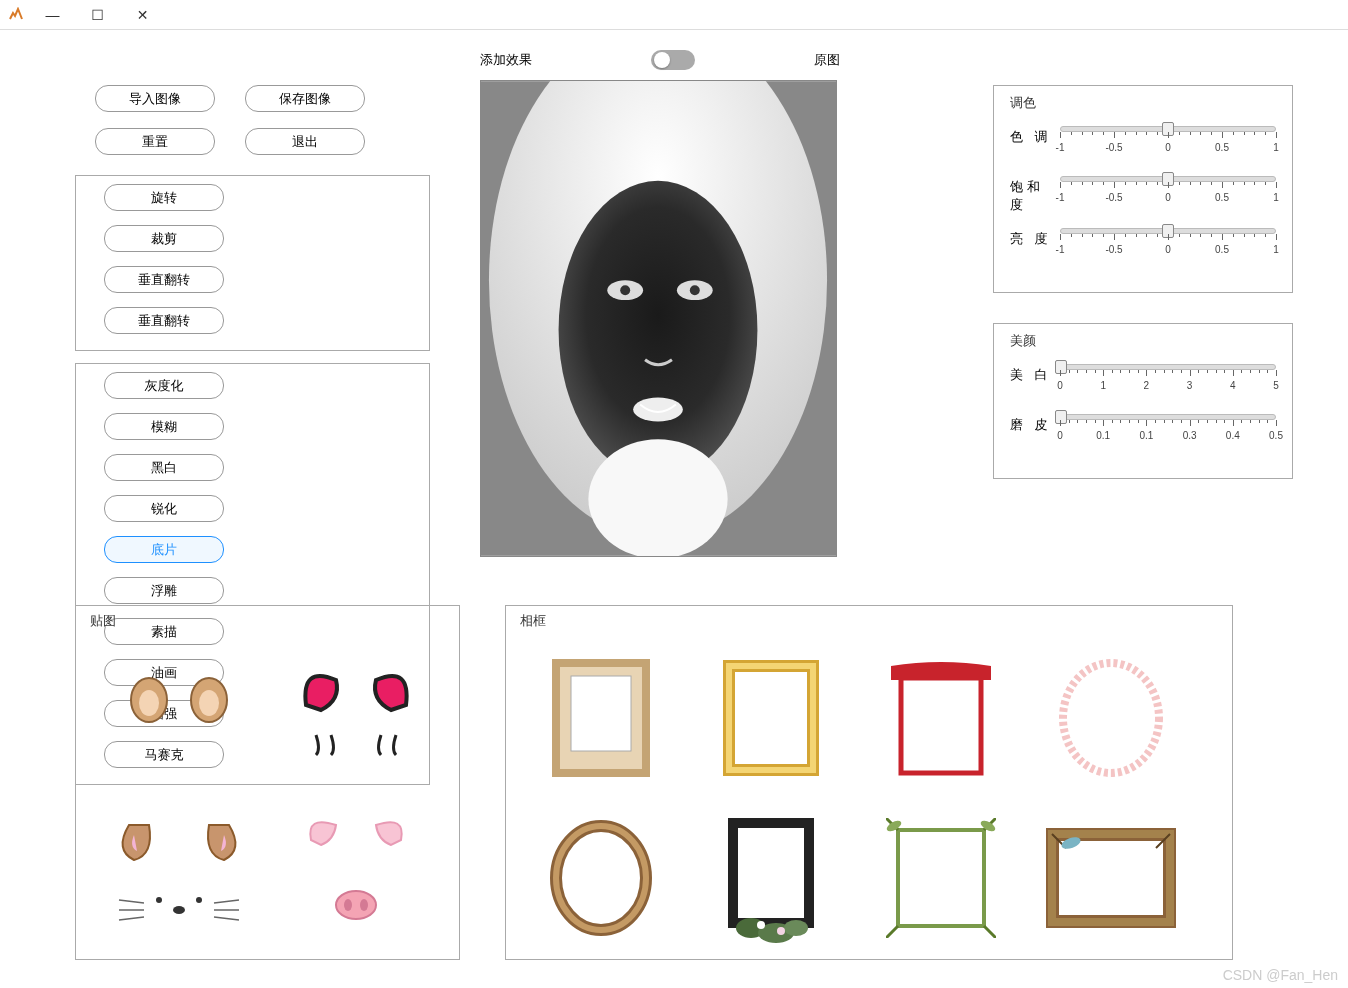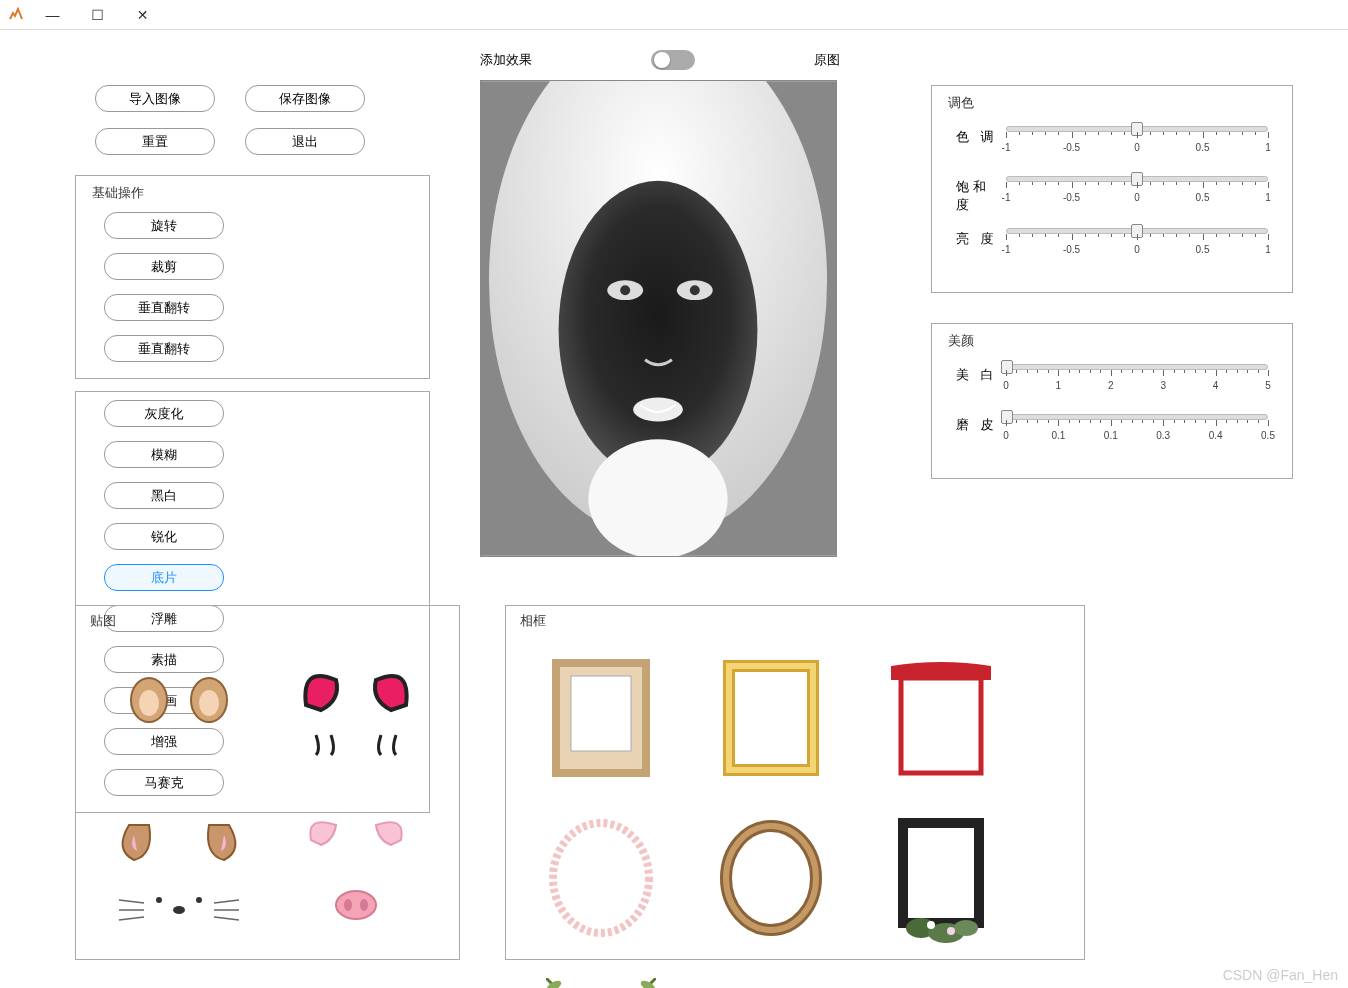--- a/index.html
+++ b/index.html
@@ -21,36 +21,36 @@
 .panel { border: 1px solid #aaa; margin-bottom: 12px; padding: 8px 12px 16px 12px; }
 .panel-title { font-size: 13px; padding: 0 4px; margin-bottom: 10px; color: #333; }
 .btn-grid { display: flex; flex-wrap: wrap; gap: 14px 60px; padding: 0 16px; }
 
 .center-col { position: absolute; left: 480px; top: 20px; width: 360px; }
 .toggle-row { display: flex; align-items: center; justify-content: space-between; gap: 8px; margin-bottom: 10px; font-size: 13px; }
 .toggle { width: 44px; height: 20px; background: #aaa; border-radius: 10px; position: relative; cursor: pointer; }
 .toggle-knob { width: 16px; height: 16px; background: #fff; border-radius: 50%; position: absolute; top: 2px; left: 3px; box-shadow: 0 1px 2px rgba(0,0,0,0.3); }
 .main-image { width: 357px; height: 477px; background: #ccc; border: 1px solid #888; display: flex; align-items: center; justify-content: center; overflow: hidden; }
 
-.right-col { position: absolute; right: 55px; top: 55px; width: 362px; }
+.right-col { position: absolute; right: 55px; top: 55px; width: 300px; }
 .slider-panel { border: 1px solid #aaa; padding: 8px 12px 14px 12px; margin-bottom: 30px; }
-.slider-row { display: flex; align-items: flex-start; margin: 14px 12px; }
+.slider-row { display: flex; align-items: flex-start; margin: 14px 4px; }
 .slider-label { width: 50px; font-size: 13px; padding-top: 2px; letter-spacing: 4px; }
 .slider-wrap { flex: 1; }
 .slider-track { height: 6px; background: #ddd; border: 1px solid #bbb; border-radius: 3px; position: relative; }
 .slider-thumb { width: 12px; height: 14px; background: #f0f0f0; border: 1px solid #888; border-radius: 2px; position: absolute; top: -5px; transform: translateX(-50%); cursor: pointer; }
 .slider-ticks { display: flex; justify-content: space-between; font-size: 10px; color: #444; margin-top: 4px; position: relative; height: 20px; }
 .slider-ticks span { position: absolute; transform: translateX(-50%); }
 .tick-marks { position: relative; height: 6px; }
 .tick-marks i { position: absolute; width: 1px; background: #666; top: 0; }
 .tick-marks i.major { height: 6px; }
 .tick-marks i.minor { height: 3px; }
 
 .stickers-panel { position: absolute; left: 75px; top: 575px; width: 385px; height: 355px; border: 1px solid #aaa; padding: 6px 10px; }
-.frames-panel { position: absolute; left: 505px; top: 575px; width: 580px; height: 355px; border: 1px solid #aaa; padding: 6px 10px; }
+.frames-panel { position: absolute; left: 505px; top: 575px; width: 728px; height: 355px; border: 1px solid #aaa; padding: 6px 10px; }
 .sticker-grid { display: flex; flex-wrap: wrap; gap: 10px; padding: 10px; justify-content: space-around; }
 .sticker-item { width: 155px; height: 140px; display: flex; align-items: center; justify-content: center; cursor: pointer; }
 .frame-grid { display: flex; flex-wrap: wrap; gap: 25px 40px; padding: 10px 20px; }
 .frame-item { width: 130px; height: 135px; display: flex; align-items: center; justify-content: center; cursor: pointer; }
 
 .watermark { position: absolute; right: 10px; bottom: 5px; font-size: 14px; color: #ccc; }
 </style>
 </head>
 <body>
 
@@ -69,21 +69,20 @@
 
   <div class="left-col">
     <div class="top-btns">
       <div class="m-btn">导入图像</div>
       <div class="m-btn">保存图像</div>
       <div class="m-btn">重置</div>
       <div class="m-btn">退出</div>
     </div>
 
     <div class="panel">
-      <div class="panel-title">基础操作</div>
       <div class="btn-grid">
         <div class="m-btn">旋转</div>
         <div class="m-btn">裁剪</div>
         <div class="m-btn">垂直翻转</div>
         <div class="m-btn">垂直翻转</div>
       </div>
     </div>
 
     <div class="panel">
       <div class="btn-grid">

